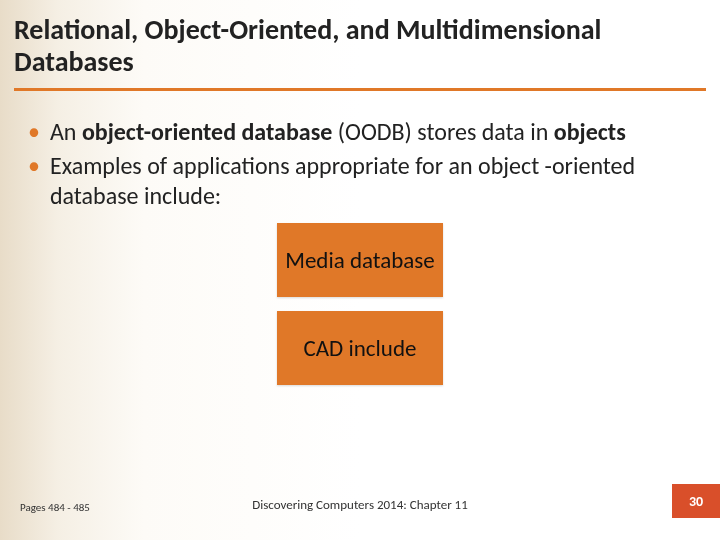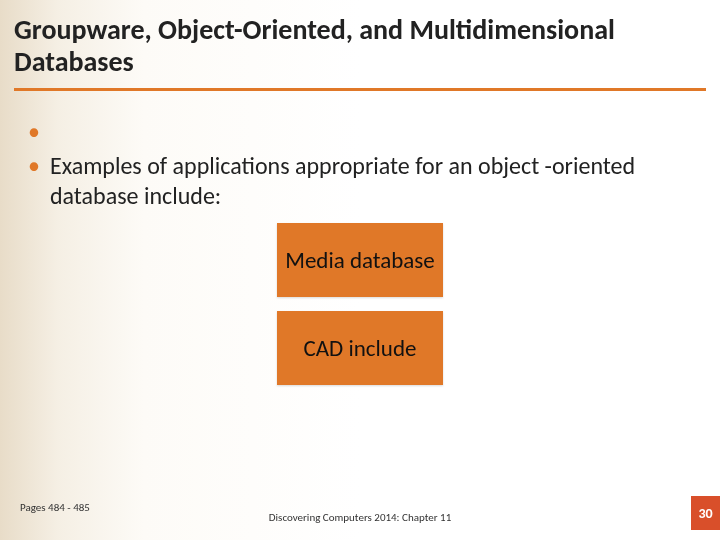--- a/index.html
+++ b/index.html
@@ -75,51 +75,54 @@
     position: absolute;
     left: 20px;
     bottom: 16px;
     font-size: 11px;
     color: #333;
   }
   .footer-center {
     position: absolute;
     left: 50%;
     transform: translateX(-50%);
-    bottom: 6px;
-    font-size: 11px;
+    bottom: 18px;
+    font-size: 13px;
     color: #333;
   }
   .page-num {
     position: absolute;
     right: 0;
-    bottom: 0;
-    width: 29px;
+    bottom: 12px;
+    width: 48px;
     height: 34px;
     background: #d94f2a;
     color: #fff;
     font-size: 14px;
     font-weight: 600;
     display: flex;
     align-items: center;
     justify-content: center;
   }
 </style>
 </head>
 <body>
 
 <div class="title-area">
-  <div class="title">Groupware, Object-Oriented, and Multidimensional Databases</div>
+  <div class="title">Relational, Object-Oriented, and Multidimensional Databases</div>
 </div>
 <div class="underline"></div>
 
 <div class="content">
 
   <div class="bullet-item">
     <span class="bullet-dot">•</span>
+    <span>
+      <span>An </span><span class="bold">object-oriented database</span><span> (OODB) stores data in </span><span class="bold">objects</span><span></span>
+    </span>
   </div>
 
   <div class="bullet-item">
     <span class="bullet-dot">•</span>
     <span>Examples of applications appropriate for an object -oriented database include:</span>
   </div>
 
   <div class="tiles">
     <div class="tile-row">
       <div class="tile">Media database</div>

